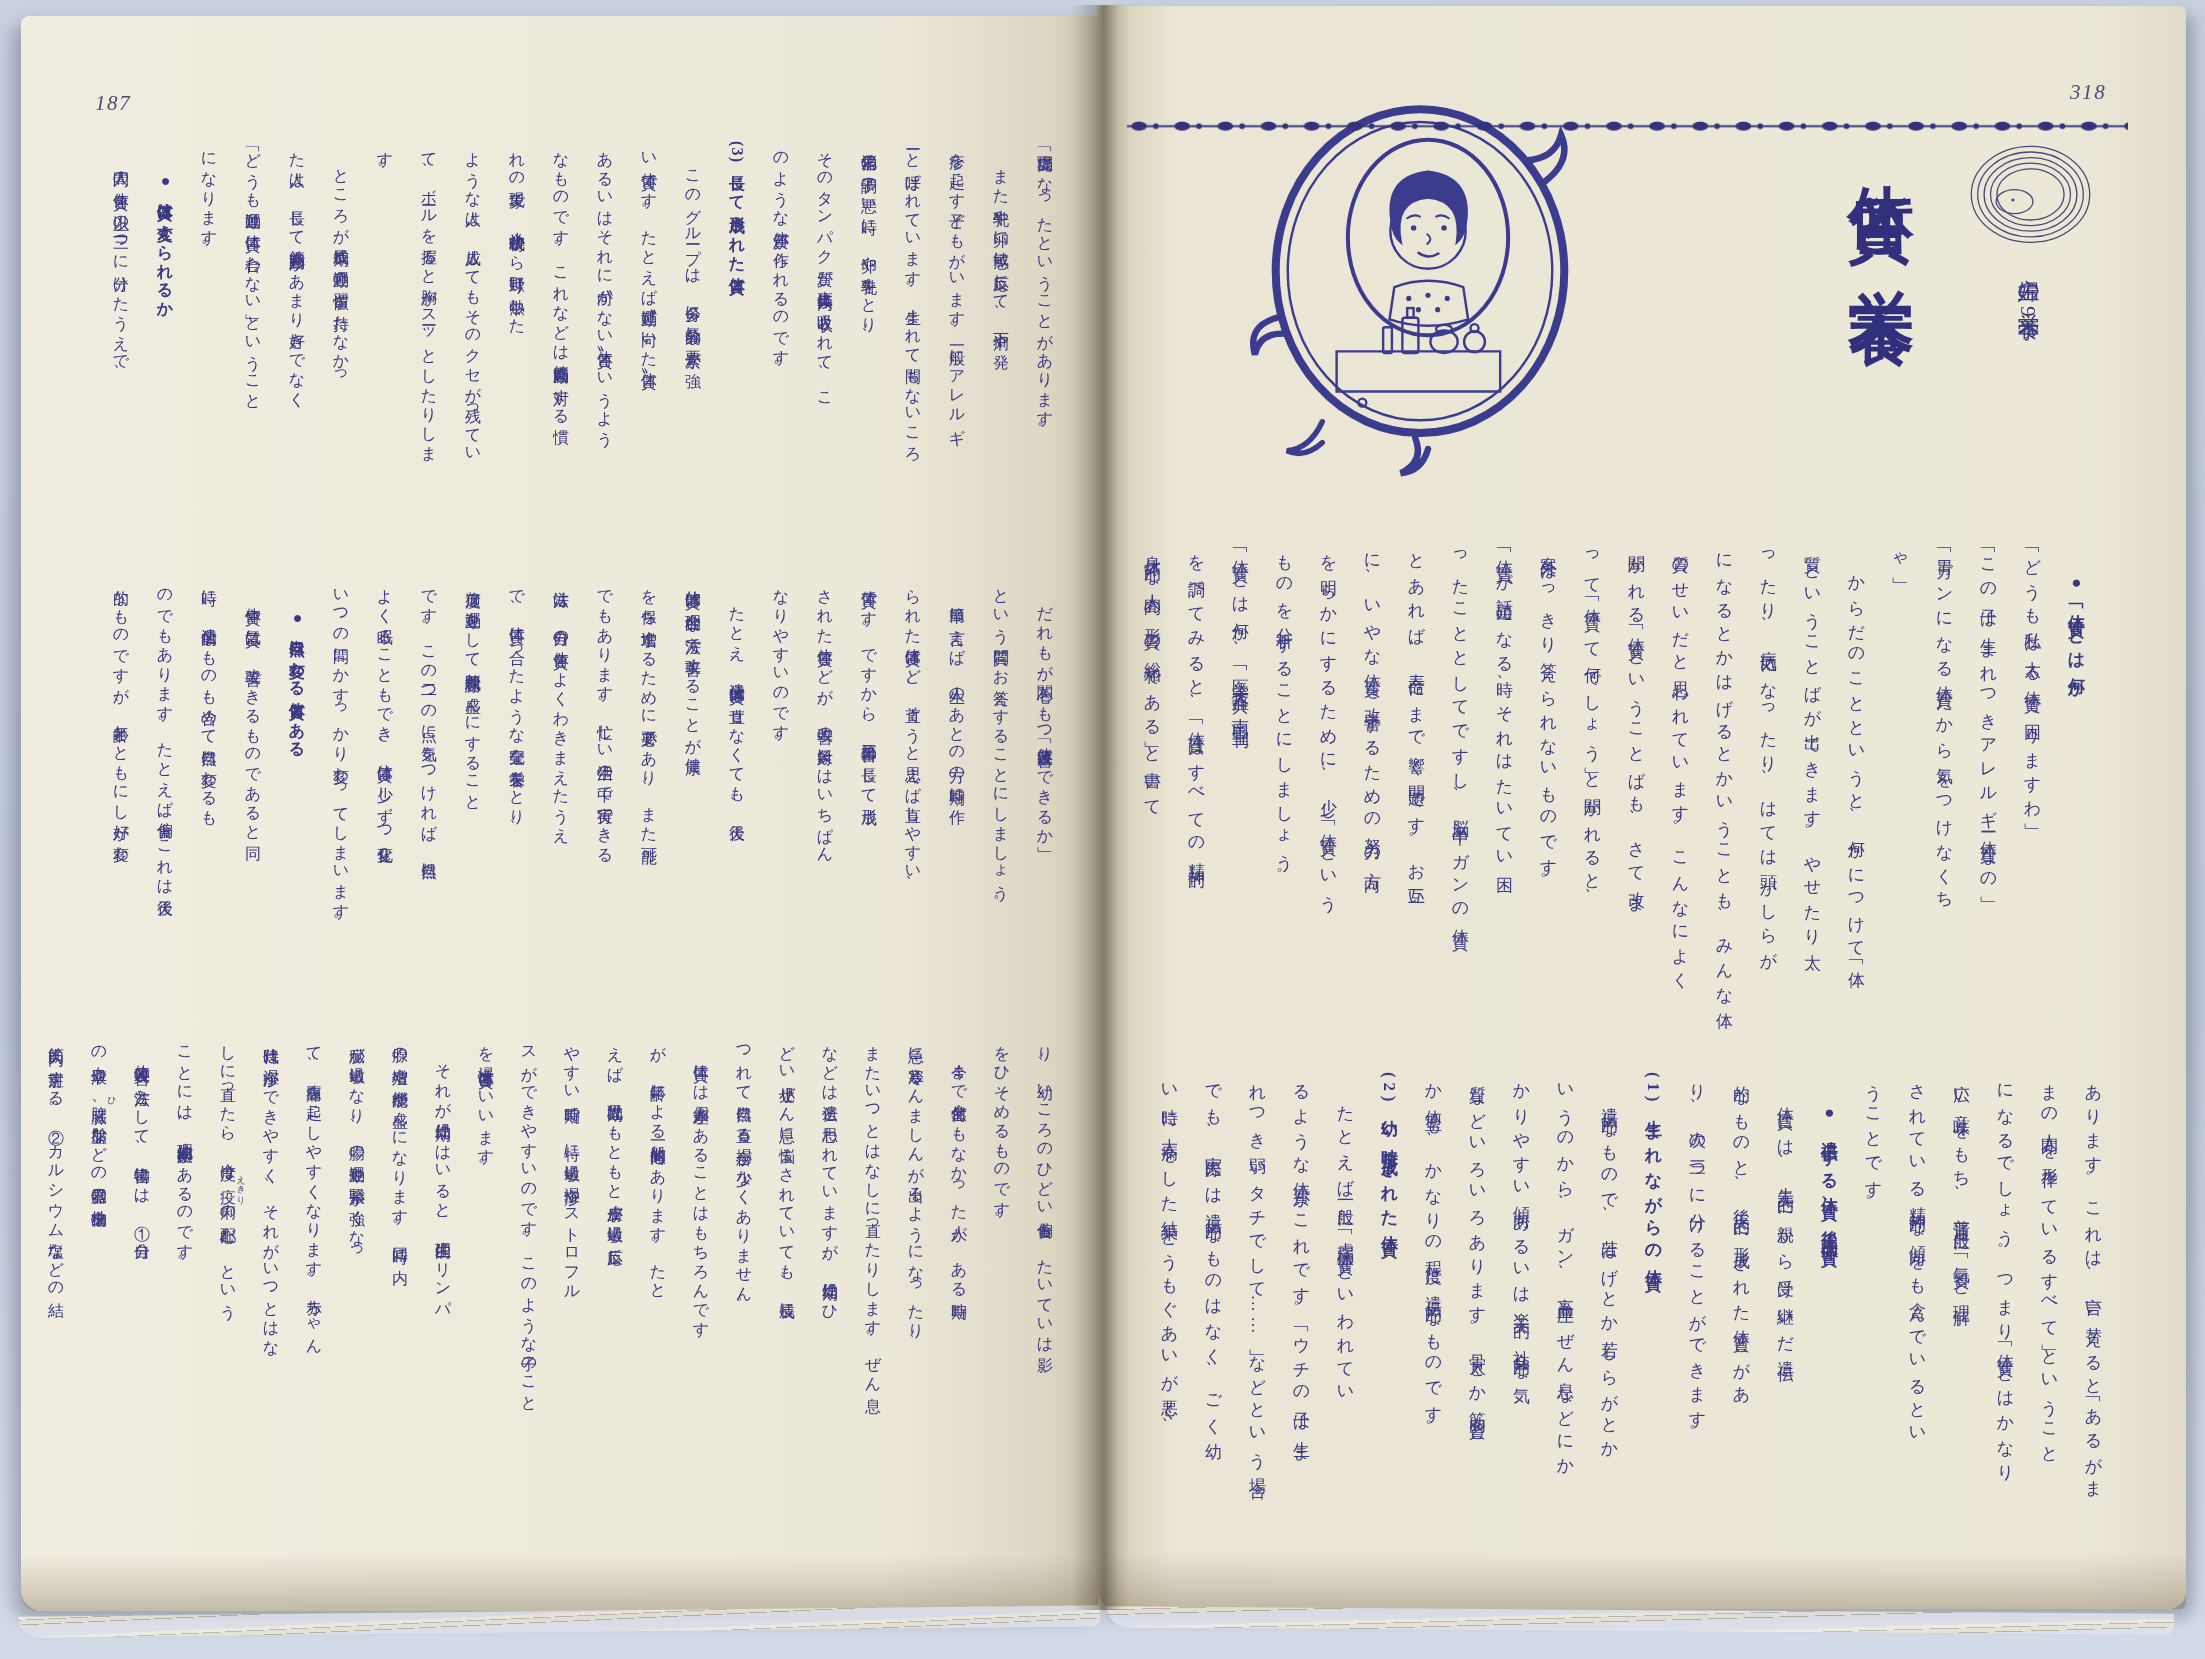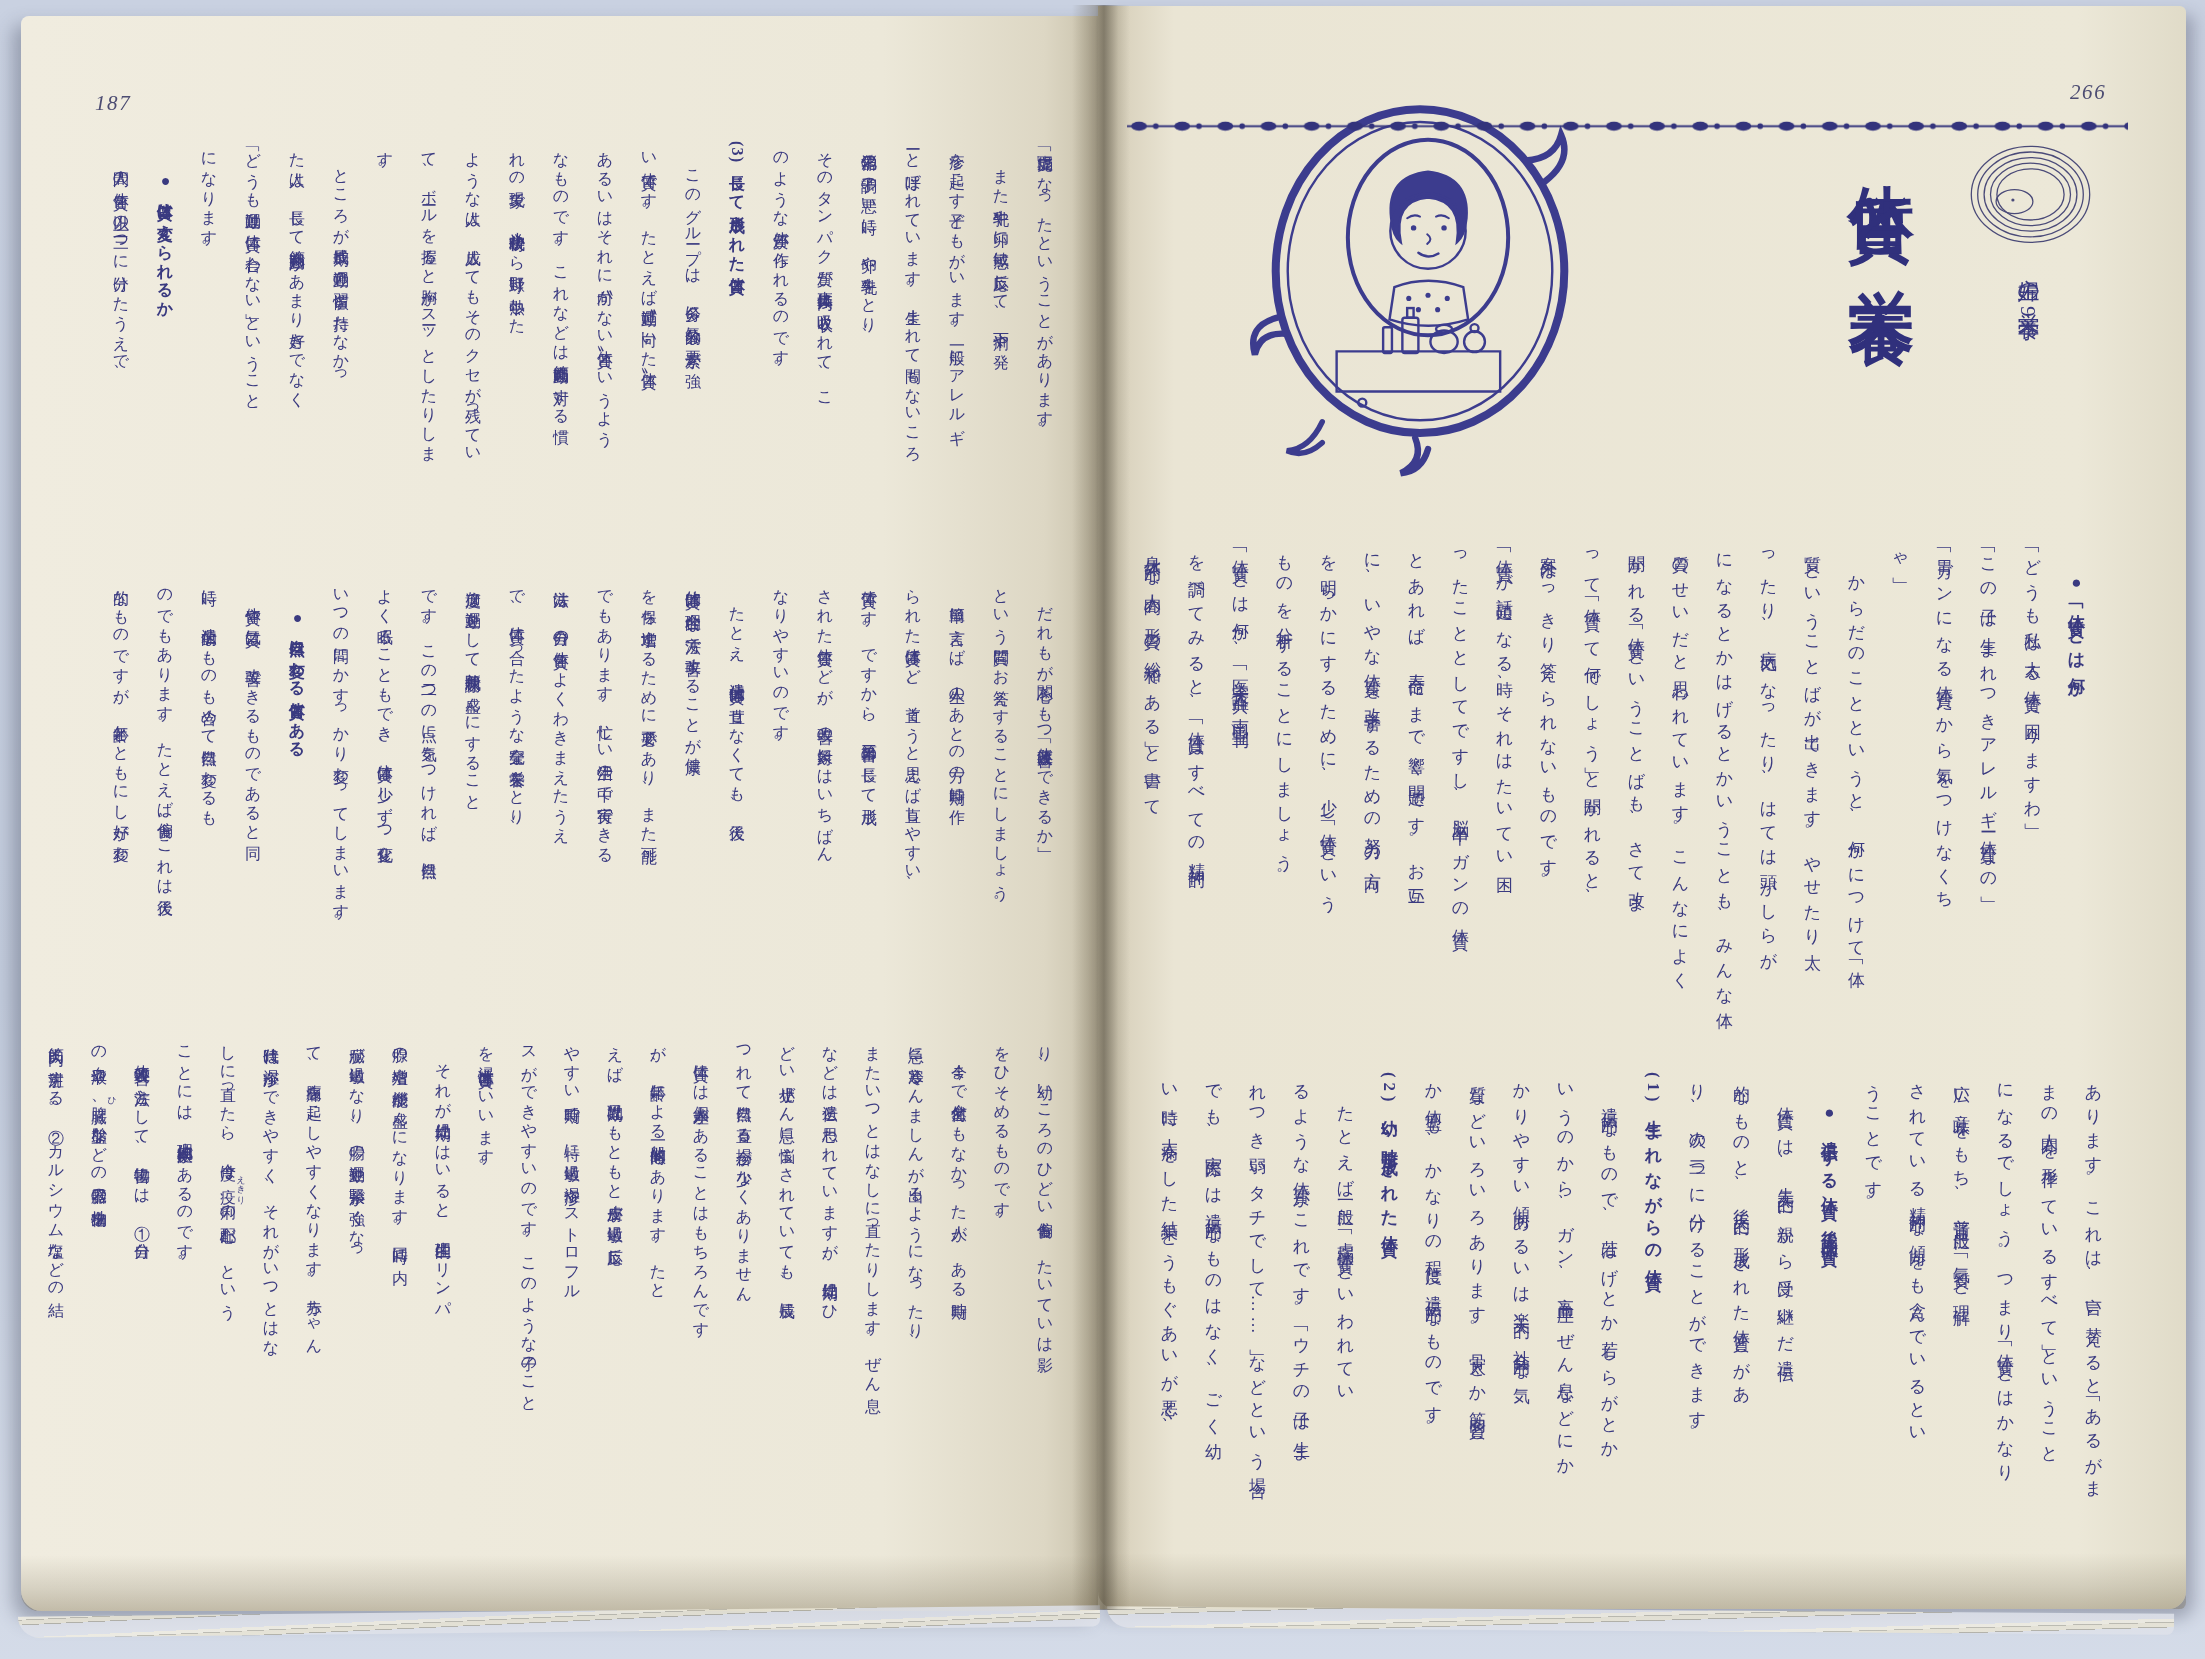--- a/index.html
+++ b/index.html
@@ -72,21 +72,21 @@
   <div class="page-curl"></div>
 </div>
 
 <div class="page" id="right-page">
   <div class="page-curl"></div>
 </div>
 <div class="stack" style="left:17.7px;top:1611px;width:1082px;transform:rotate(-.6deg);"></div>
 <div class="stack" style="left:1107px;top:1610px;width:1067px;transform:rotate(.4deg);"></div>
 <div id="spine"></div>
 
-<div class="pagenum" style="left:2070px;top:80px;">266</div>
+<div class="pagenum" style="left:2070px;top:80px;">318</div>
 <div class="pagenum" style="left:95px;top:91px;">187</div>
 
 <svg id="chain" width="1005" height="14.4" viewBox="0 0 1252 18">
   <defs>
     <pattern id="chainpat" width="54" height="18" patternUnits="userSpaceOnUse">
       <line x1="0" y1="9" x2="54" y2="9" stroke="#33337c" stroke-width="2.4"></line>
       <ellipse cx="15" cy="9" rx="10" ry="5.6" fill="#33337c"></ellipse>
       <circle cx="36" cy="9" r="3.6" fill="#33337c"></circle>
     </pattern>
   </defs>

